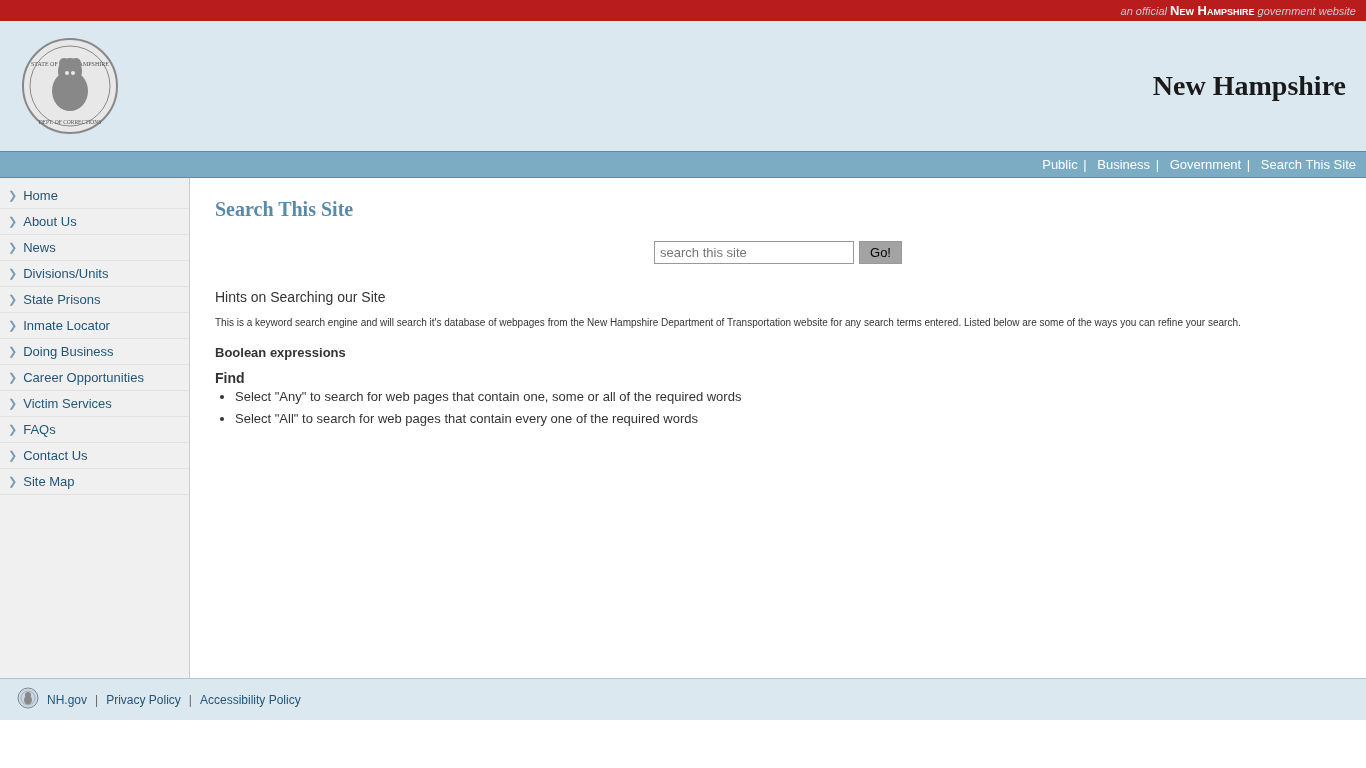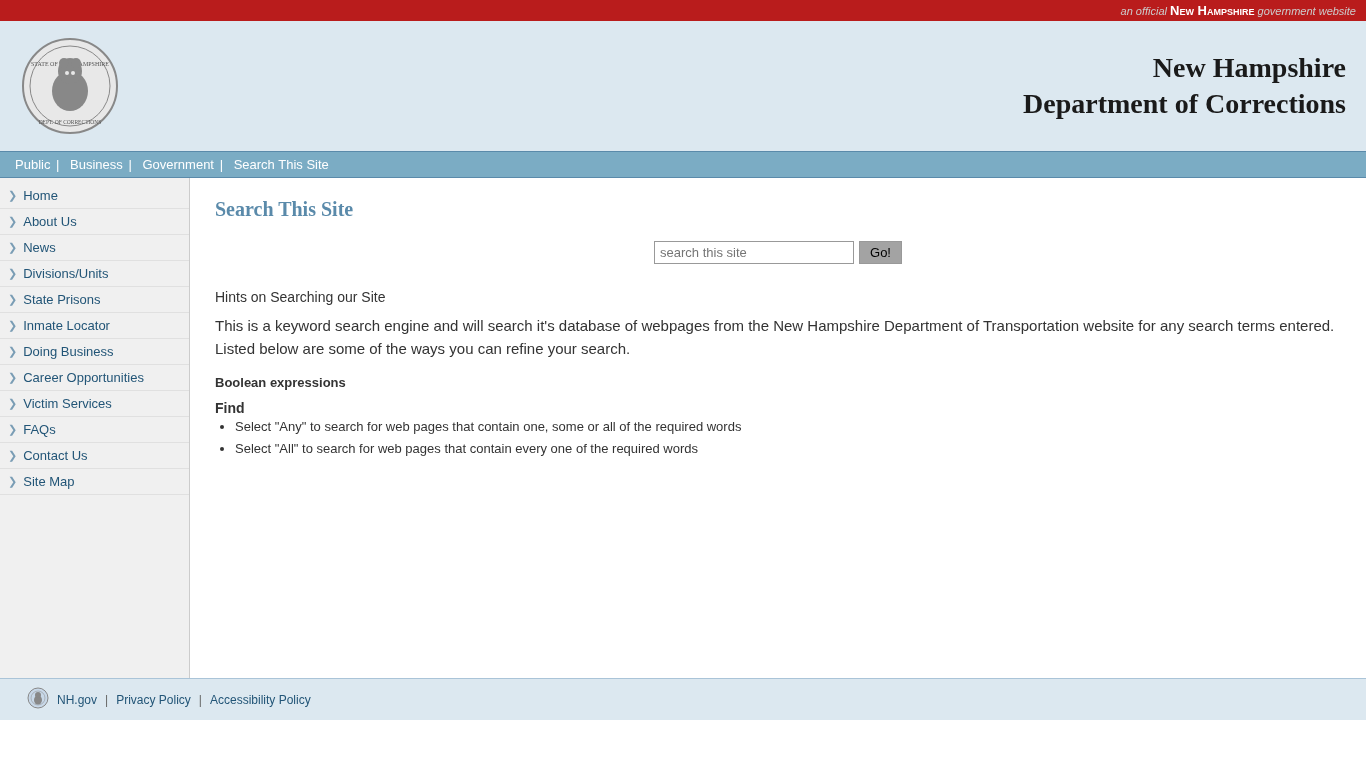--- a/index.html
+++ b/index.html
@@ -42,21 +42,21 @@
       font-size: 28px;
       font-weight: bold;
       color: #1a1a1a;
       line-height: 1.3;
     }
 
     
     #nav-bar {
       background: #7bacc4;
       padding: 5px 10px;
-      text-align: left;
+      text-align: right;
       border-top: 1px solid #5a8aaa;
       border-bottom: 1px solid #5a8aaa;
     }
     #nav-bar a {
       color: #fff;
       text-decoration: none;
       font-size: 13px;
       margin-left: 5px;
     }
     #nav-bar .sep { color: #fff; margin: 0 2px; }
@@ -126,21 +126,21 @@
       cursor: pointer;
       font-size: 13px;
     }
 
     .hints-title {
       font-weight: normal;
       font-size: 14px;
       margin-bottom: 10px;
     }
     .hints-desc {
-      font-size: 15px;
+      font-size: 10px;
       margin-bottom: 15px;
       line-height: 1.5;
     }
     .section-title {
       font-weight: bold;
       font-size: 13px;
       margin-bottom: 8px;
     }
     ul.hints-list {
       margin-left: 20px;
@@ -158,21 +158,21 @@
       font-weight: bold;
       font-size: 14px;
       margin-bottom: 0;
       margin-top: 10px;
     }
 
     
     #footer {
       background: #dce8f0;
       border-top: 1px solid #aac4d8;
-      padding: 8px 27px;
+      padding: 8px 17px;
       display: flex;
       align-items: center;
       font-size: 12px;
       color: #333;
       gap: 8px;
     }
     #footer a {
       color: #225577;
       text-decoration: none;
     }
@@ -199,21 +199,20 @@
       <ellipse cx="50" cy="35" rx="12" ry="13" fill="#888"></ellipse>
       <ellipse cx="44" cy="27" rx="5" ry="5" fill="#888"></ellipse>
       <ellipse cx="56" cy="27" rx="5" ry="5" fill="#888"></ellipse>
       <circle cx="47" cy="37" r="2" fill="#e8e8e8"></circle>
       <circle cx="53" cy="37" r="2" fill="#e8e8e8"></circle>
       <text x="50" y="88" text-anchor="middle" font-size="5.5" fill="#555" font-family="serif">DEPT. OF CORRECTIONS</text>
     </svg>
   </div>
   <div id="header-title">
     <div>New Hampshire</div>
-    <div>Department of Corrections</div>
   </div>
 </div>
 
 <div id="nav-bar">
   <a href="#">Public</a>
   <span class="sep">|</span>
   <a href="#">Business</a>
   <span class="sep">|</span>
   <a href="#">Government</a>
   <span class="sep">|</span>

